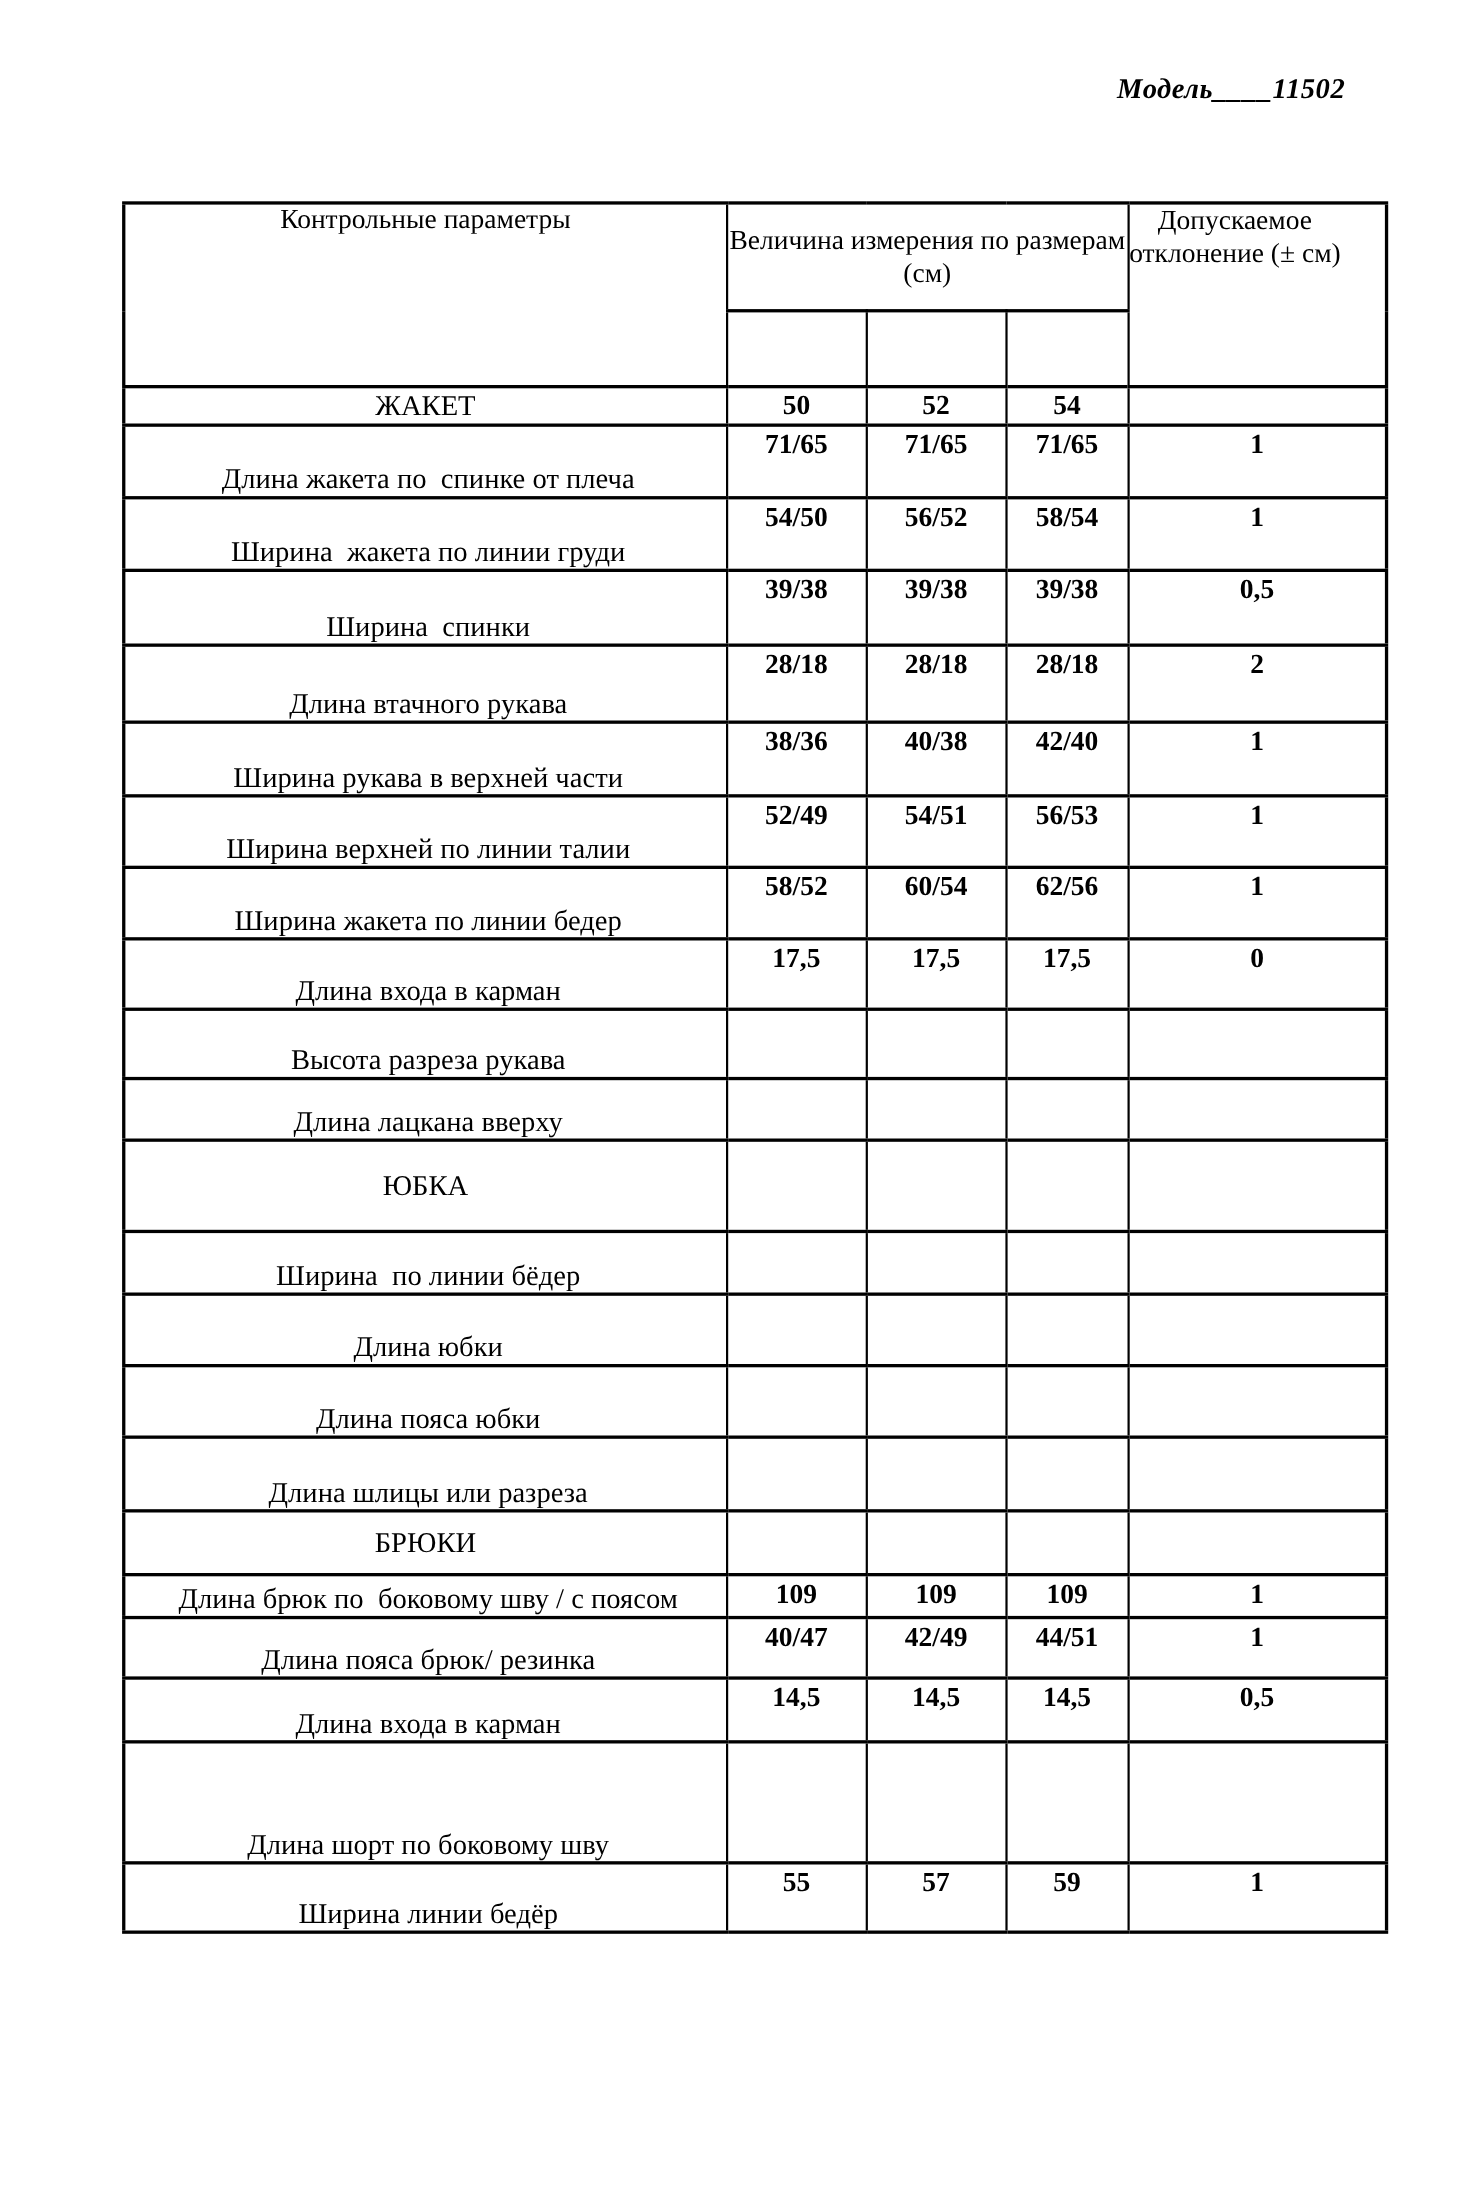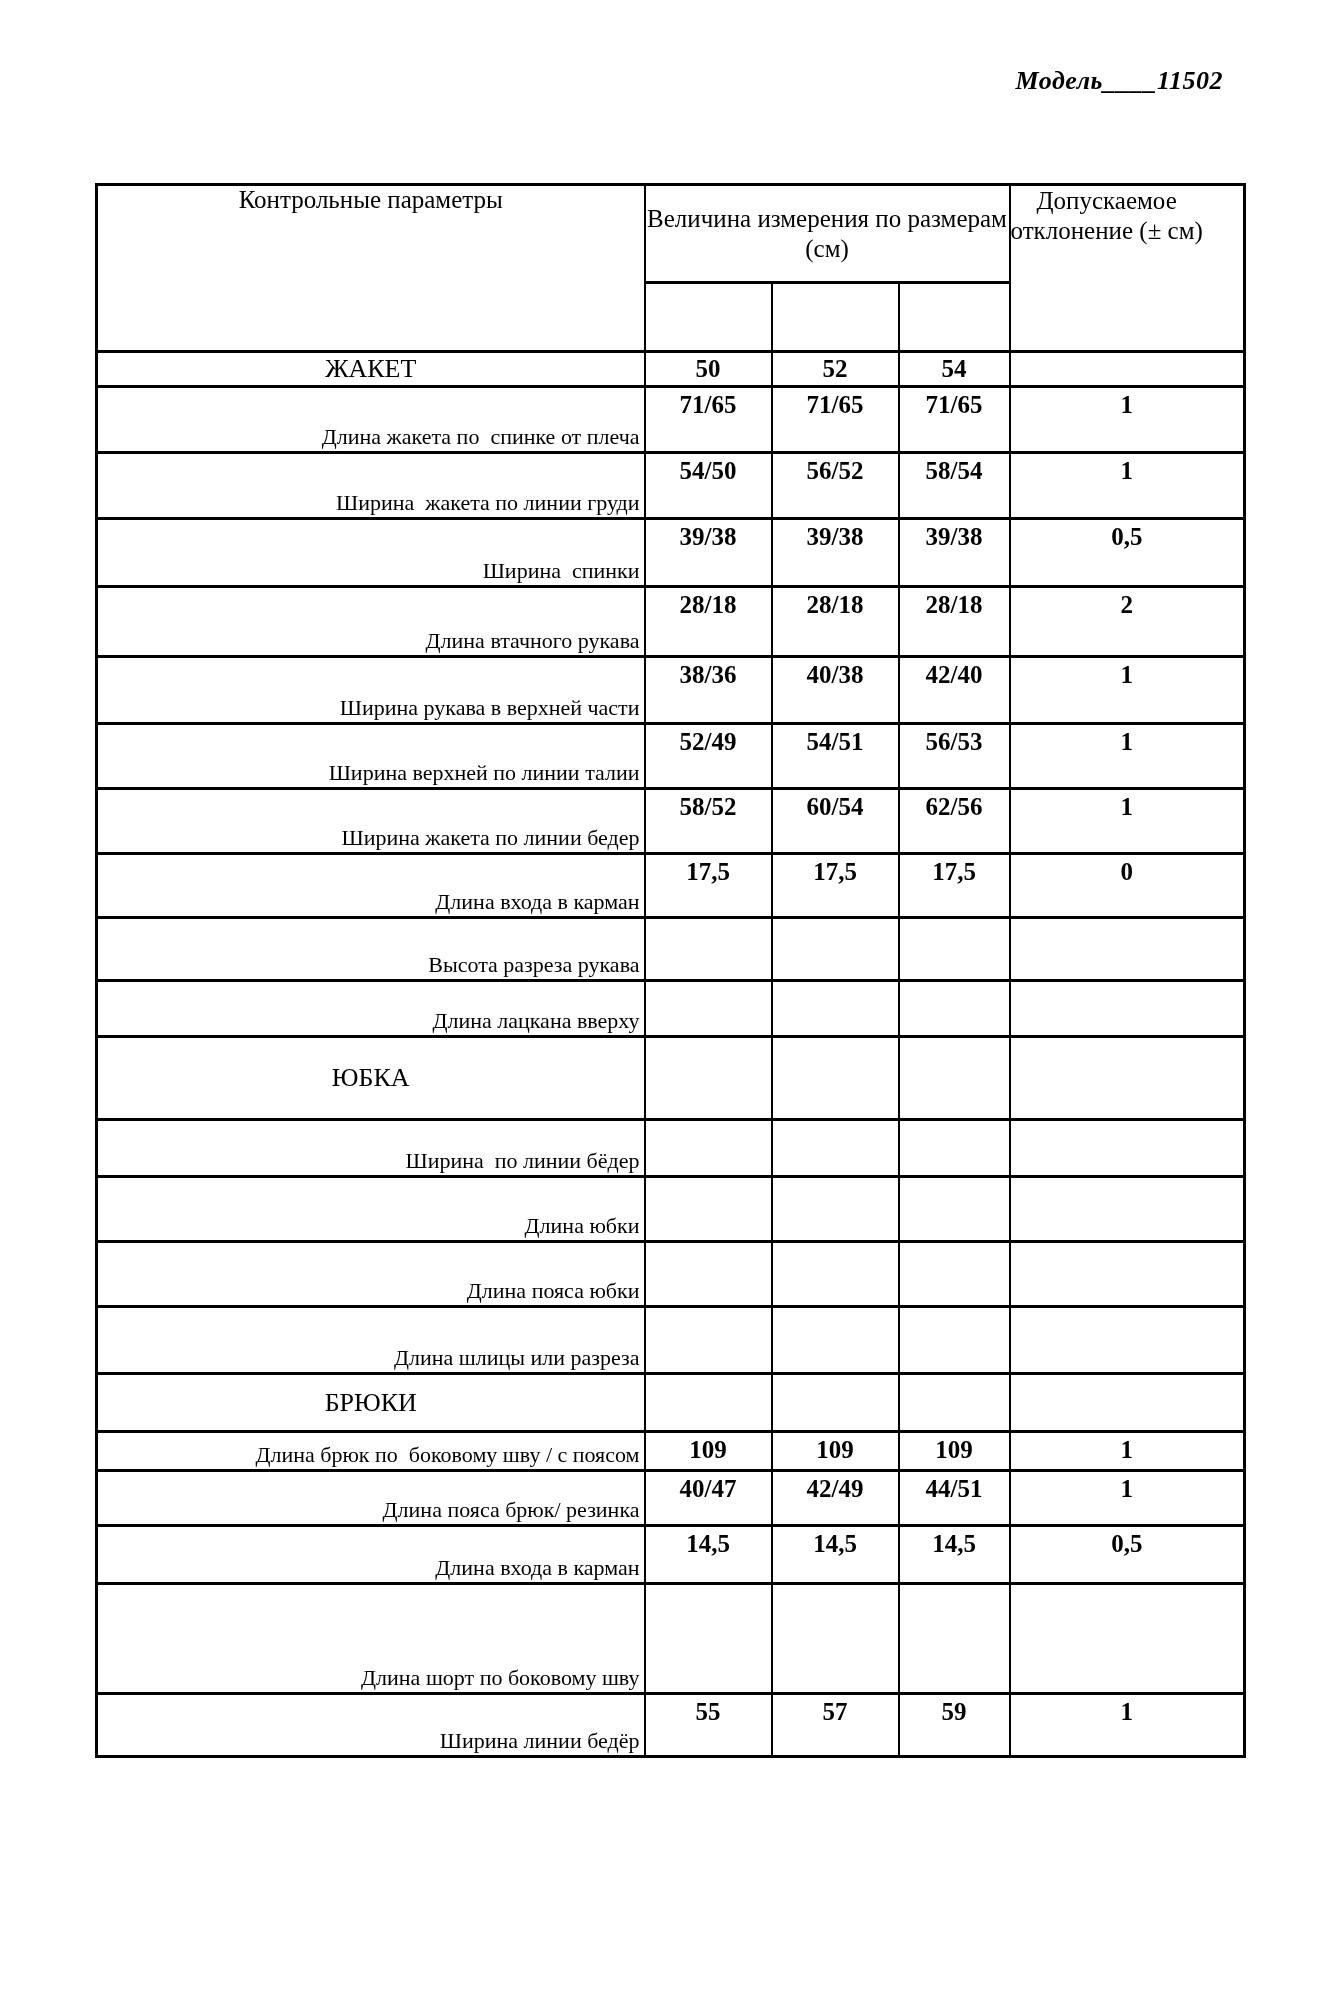--- a/index.html
+++ b/index.html
@@ -13,21 +13,21 @@
     position:absolute;top:66px;right:110px;
     font-size:26px;font-weight:bold;font-style:italic;
     letter-spacing:.5px;white-space:pre;
   }
   .doc-title{
     position:absolute;left:95px;top:120px;width:1148px;
     text-align:center;font-weight:bold;font-size:28px;line-height:31px;
   }
   .doc-title div{white-space:pre-wrap;}
   table.meas{
-    position:absolute;left:95px;top:183px;
+    position:absolute;left:111px;top:183px;
     border-collapse:collapse;table-layout:fixed;width:1148px;
     border:3px solid #000;
   }
   table.meas td{
     border-left:2px solid #000;border-right:2px solid #000;
     border-top:3px solid #000;border-bottom:3px solid #000;
     padding:0;overflow:hidden;
   }
   
   thead tr.headrow{height:98px;}
@@ -41,22 +41,22 @@
     font-size:25px;line-height:30px;padding:4px 40px;
   }
   td.h-dev{
     text-align:left;vertical-align:top;
     font-size:25px;line-height:30px;
     padding:12px 44px 0 12px;text-indent:26px;
     white-space:pre-wrap;
   }
   
   tbody td.label{
-    vertical-align:bottom;text-align:right;
-    font-size:22px;line-height:1.12;
+    vertical-align:bottom;text-align:center;
+    font-size:26px;line-height:1.12;
     padding:0 4px 1px 9px;white-space:pre-wrap;
   }
   tbody td.val, tbody td.dev{
     vertical-align:top;text-align:center;
     font-weight:bold;font-size:25px;padding-top:3px;
   }
   tbody tr.row-section td.label{
     vertical-align:middle;text-align:center;font-size:26px;padding:0;
   }
   tbody tr.row-section td.val{vertical-align:middle;padding-top:0;}

